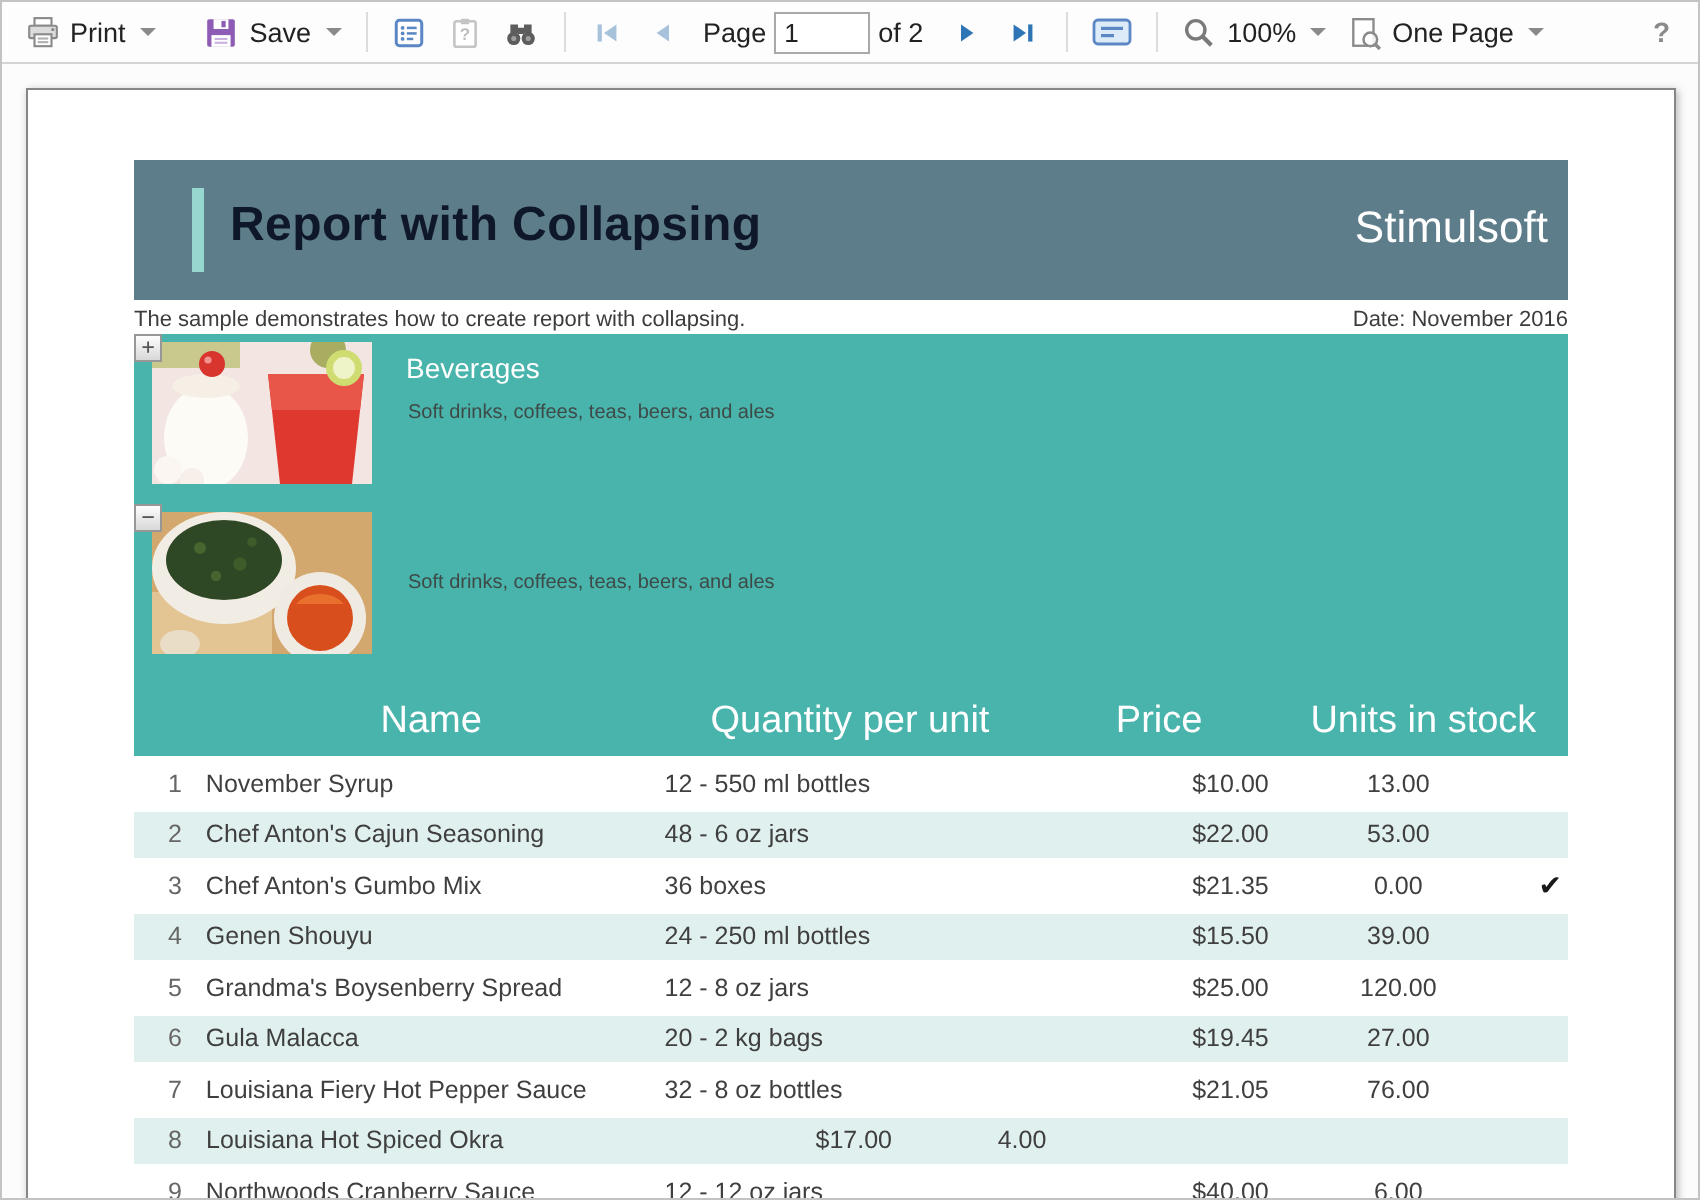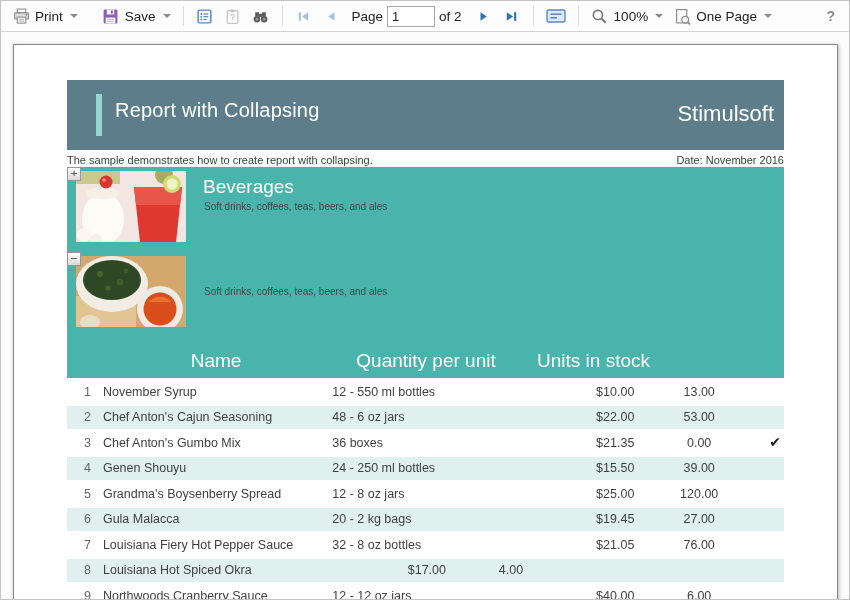--- a/index.html
+++ b/index.html
@@ -18,32 +18,32 @@
   .disabled { opacity:1; }
 
   
   .canvas { position:relative; width:848px; height:568px; background:#fcfcfc; overflow:hidden; }
   .page { position:absolute; left:12px; top:12px; width:825px; height:1000px; background:#fff; border:1px solid #878787; box-shadow:1px 1px 4px rgba(0,0,0,0.28); }
   .report { padding:35px 53px 0 53px; }
 
   
   .hdr-bar { position:relative; height:70px; background:#5e7d8a; }
   .accent { position:absolute; left:29px; top:14px; width:6px; height:42px; background:#96d8cf; }
-  .r-title { position:absolute; left:48px; top:19px; font-size:20px; color:#ffffff; letter-spacing:0.2px; }
+  .r-title { position:absolute; left:48px; top:19px; font-size:24px; color:#0f172a; letter-spacing:0.2px;font-weight:bold; }
   .r-brand { position:absolute; right:10px; top:21px; font-size:22px; color:#fff; }
   .sub-hdr { display:flex; justify-content:space-between; align-items:center; height:17px; font-size:11px; color:#3c3c3c; padding-top:3px; }
 
   
   .teal { background:#49b4ab; }
   .group { position:relative; }
   .group.g1 { height:85px; }
   .group.g2 { height:92px; }
   .toggle { position:absolute; left:0; top:0; width:14px; height:14px; background:linear-gradient(#fdfdfd,#d8d8d8); border:1px solid #979797; color:#555; font-size:11px; line-height:11px; text-align:center; cursor:pointer; z-index:2; font-family:"DejaVu Sans Mono", monospace; }
   .photo { position:absolute; left:9px; top:4px; width:110px; height:71px; display:block; }
-  .g-title { position:absolute; left:136px; top:9px; font-size:19px; color:#fff; }
+  .g-title { position:absolute; left:136px; top:9px; font-size:14px; color:#fff; }
   .g-sub { position:absolute; left:137px; top:34px; font-size:10px; color:#3e4a48; }
 
   
   .thead { display:flex; height:34px; line-height:34px; color:#fff; font-size:19px; }
   .c-num { width:34px; }
   .c-name { width:230px; }
   .c-qty { width:190px; }
   .c-price { width:120px; }
   .c-units { width:145px; position:relative; }
   .thead .c-name, .thead .c-qty, .thead .c-price, .thead .c-units { text-align:center; }
@@ -263,20 +263,21 @@
               <path d="M72 46 a16.5 16.5 0 0 1 24 0 Z" fill="#e8702c"></path>
               <ellipse cx="14" cy="66" rx="10" ry="7" fill="#e9ddc8"></ellipse>
             </svg>
             <div class="g-sub">Soft drinks, coffees, teas, beers, and ales</div>
           </div>
 
           <div class="thead">
             <div class="c-num"></div>
             <div class="c-name">Name</div>
             <div class="c-qty">Quantity per unit</div>
+            <div class="c-price">Price</div>
             <div class="c-units">Units in stock</div>
           </div>
         </div>
 
         <div class="tbody">
             <div class="trow">
     <div class="c-num">1</div>
     <div class="c-name">November Syrup</div>
     <div class="c-qty">12 - 550 ml bottles</div>
     <div class="c-price">$10.00</div>

